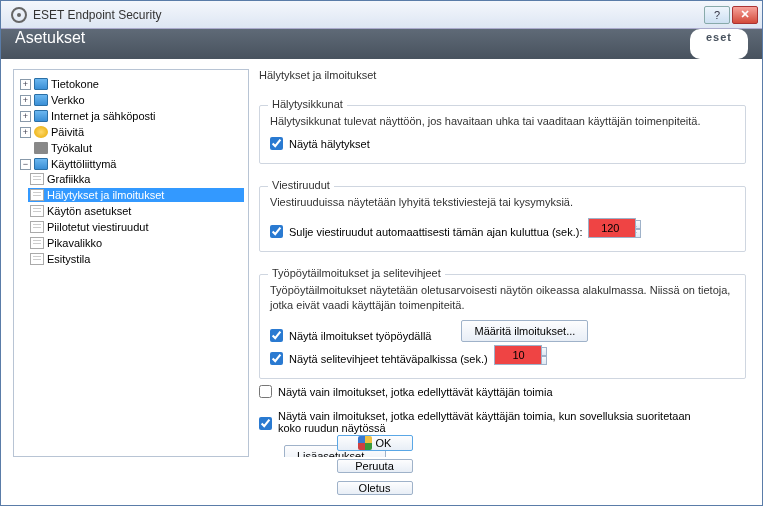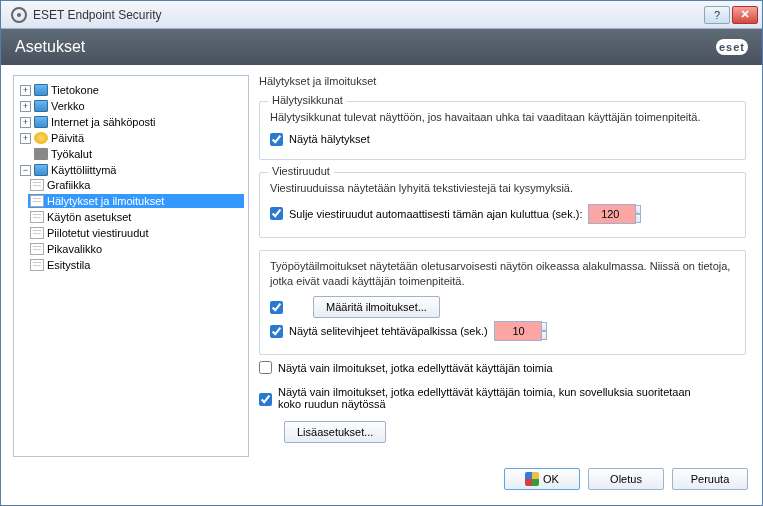--- a/index.html
+++ b/index.html
@@ -8,23 +8,23 @@
 .window { width: 763px; height: 506px; border: 1px solid #5a7ca8; background: #fff; display: flex; flex-direction: column; }
 
 .titlebar { height: 28px; background: linear-gradient(#f4f7fc, #dde6f3); display: flex; align-items: center; padding: 0 4px; border-bottom: 1px solid #aac; }
 .titlebar-icon { width: 16px; height: 16px; margin: 0 6px; border: 2px solid #666; border-radius: 50%; position: relative; }
 .titlebar-icon::after { content: ""; position: absolute; width: 4px; height: 4px; background: #666; border-radius: 50%; top: 4px; left: 4px; }
 .titlebar-text { flex: 1; font-size: 12px; color: #333; }
 .titlebar-buttons { display: flex; gap: 2px; }
 .tb-btn { width: 26px; height: 18px; border: 1px solid #8aa; background: linear-gradient(#eef5fc,#cde0f2); border-radius: 2px; display: flex; align-items: center; justify-content: center; font-size: 11px; color: #334; cursor: default; }
 .tb-close { background: linear-gradient(#f6a29a,#d34a3a); color: #fff; border-color: #a33; font-weight: bold; }
 
-.header { height: 36px; background: linear-gradient(#5f6a77,#48525e); display: flex; align-items: center; padding: 0 14px; color: #fff; }
+.header { height: 30px; background: linear-gradient(#5f6a77,#48525e); display: flex; padding: 0 14px; color: #fff; }
 .header-title { font-size: 16px; flex: 1; }
-.brand { background: #fff; color: #48525e; font-weight: bold; font-size: 11px; padding: 2px 3px; border-radius: 10px; letter-spacing: 1px; }
+.brand { background: #fff; color: #48525e; font-weight: bold; font-size: 11px; padding: 2px 16px; border-radius: 10px; letter-spacing: 1px; }
 
 .body { flex: 1; display: flex; padding: 10px 12px 6px 12px; gap: 10px; overflow: hidden; }
 
 .tree { width: 236px; border: 1px solid #b8c4d4; background: #fff; padding: 6px 4px; overflow: auto; }
 .tree ul { list-style: none; margin-left: 10px; }
 .tree > ul { margin-left: 0; }
 .tree li { padding: 1px 0; }
 .node { display: flex; align-items: center; gap: 3px; padding: 1px 2px; cursor: default; white-space: nowrap; }
 .node.selected { background: #3399ff; color: #fff; }
 .exp { width: 11px; height: 11px; border: 1px solid #8899aa; display: inline-flex; align-items: center; justify-content: center; font-size: 9px; line-height: 1; color: #445; background: #fff; }
@@ -33,34 +33,34 @@
 .ti-monitor { background: linear-gradient(#6bb7f0,#3a8fd6); border: 1px solid #2a6fa6; border-radius: 1px; }
 .ti-tools { background: #888; border-radius: 1px; }
 .ti-refresh { background: radial-gradient(#ffd96b,#e6a800); border-radius: 50%; }
 .ti-page { background: #fff; border: 1px solid #aaa; position: relative; }
 .ti-page::after { content:""; position:absolute; left:2px; right:2px; top:2px; bottom:2px; background: repeating-linear-gradient(#ccc,#ccc 1px,#fff 1px,#fff 3px); }
 .node-label { font-size: 11px; }
 
 .content { flex: 1; display: flex; flex-direction: column; gap: 6px; overflow: auto; padding-right: 4px; }
 .section-title { font-size: 11px; color: #333; margin-bottom: 2px; }
 
-.group { border: 1px solid #cfd6e0; border-radius: 2px; padding: 8px 10px 10px 10px; position: relative; margin-top: 6px; }
+.group { border: 1px solid #cfd6e0; border-radius: 2px; padding: 8px 10px 10px 10px; position: relative; margin-top: 16px; }
 .group-title { position: absolute; top: -8px; left: 8px; background: #fff; padding: 0 4px; font-size: 11px; color: #333; }
 .desc { font-size: 11px; color: #333; margin-bottom: 8px; line-height: 1.35; }
 
-.row { display: flex; align-items: center; gap: 6px; margin: 3px 0; font-size: 11px; }
+.row { display: flex; align-items: flex-end; gap: 6px; margin: 3px 0; font-size: 11px; }
 .row input[type=checkbox] { width: 13px; height: 13px; accent-color: #2a7ad1; }
 .row label { cursor: default; }
-.num { width: 48px; height: 20px; border: 1px solid #9fb2c9; text-align: right; padding: 1px 16px 1px 2px; font-size: 11px; position: relative; background:#fca5a5; }
+.num { width: 48px; height: 20px; border: 1px solid #9fb2c9; text-align: right; padding: 1px 16px 1px 2px; font-size: 11px; position: relative; background:#ef4444; }
 .spin { width:14px; display:inline-flex; flex-direction:column; margin-left:-15px; }
 .spin span { height:9px; border:1px solid #9fb2c9; background:linear-gradient(#f6f9fd,#dde8f4); font-size:7px; text-align:center; line-height:7px; color:#446; cursor:default; }
 
 .btn { height: 22px; padding: 0 12px; border: 1px solid #9fb2c9; background: linear-gradient(#fdfdfe,#e8eef6); border-radius: 2px; font-size: 11px; cursor: default; display: inline-flex; align-items: center; }
 
-.footer { height: 42px; border-top: 0; display: flex; justify-content: flex-end; align-items: center; gap: 8px; padding: 0 14px 10px 0; }
+.footer { height: 42px; border-top: 0; display: flex; justify-content: flex-end; align-items: center; gap: 8px; padding: 0 14px 10px 0; flex-direction: column; }
 .footer .btn { min-width: 76px; justify-content: center; }
 .btn.ok { border-color: #5aa7e6; }
 .shield { width:14px; height:14px; display:inline-block; margin-right:4px; background: conic-gradient(#f0c040 0 25%, #3a9a3a 25% 50%, #d04040 50% 75%, #3a7ad0 75% 100%); border-radius:2px; }
 </style>
 </head>
 <body>
 
 <div class="window">
 
   <div class="titlebar">
@@ -184,23 +184,25 @@
           <label>Sulje viestiruudut automaattisesti tämän ajan kuluttua (sek.):</label>
           <input class="num" value="120" style="">
           <span class="spin">
               <span>▲</span>
               <span>▼</span>
             </span>
         </div>
       </div>
 
       <div class="group">
+        <div class="group-title">Työpöytäilmoitukset ja selitevihjeet</div>
         <div class="desc">Työpöytäilmoitukset näytetään oletusarvoisesti näytön oikeassa alakulmassa. Niissä on tietoja, jotka eivät vaadi käyttäjän toimenpiteitä.</div>
         <div class="row">
           <input type="checkbox" checked="" style="">
+          <label>Näytä ilmoitukset työpöydällä</label>
           <span style="flex:0 0 18px"></span>
           <button class="btn">Määritä ilmoitukset...</button>
         </div>
         <div class="row">
           <input type="checkbox" checked="" style="">
           <label>Näytä selitevihjeet tehtäväpalkissa (sek.)</label>
           <input class="num" value="10" style="">
           <span class="spin">
               <span>▲</span>
               <span>▼</span>
@@ -221,17 +223,17 @@
       </div>
 
     </div>
   </div>
 
   <div class="footer">
     <button class="btn ok">
         <span class="shield"></span>
         <span>OK</span>
       </button>
+    <button class="btn">Peruuta</button>
     <button class="btn">Oletus</button>
-    <button class="btn">Peruuta</button>
   </div>
 
 </div>
 
 </body></html>

